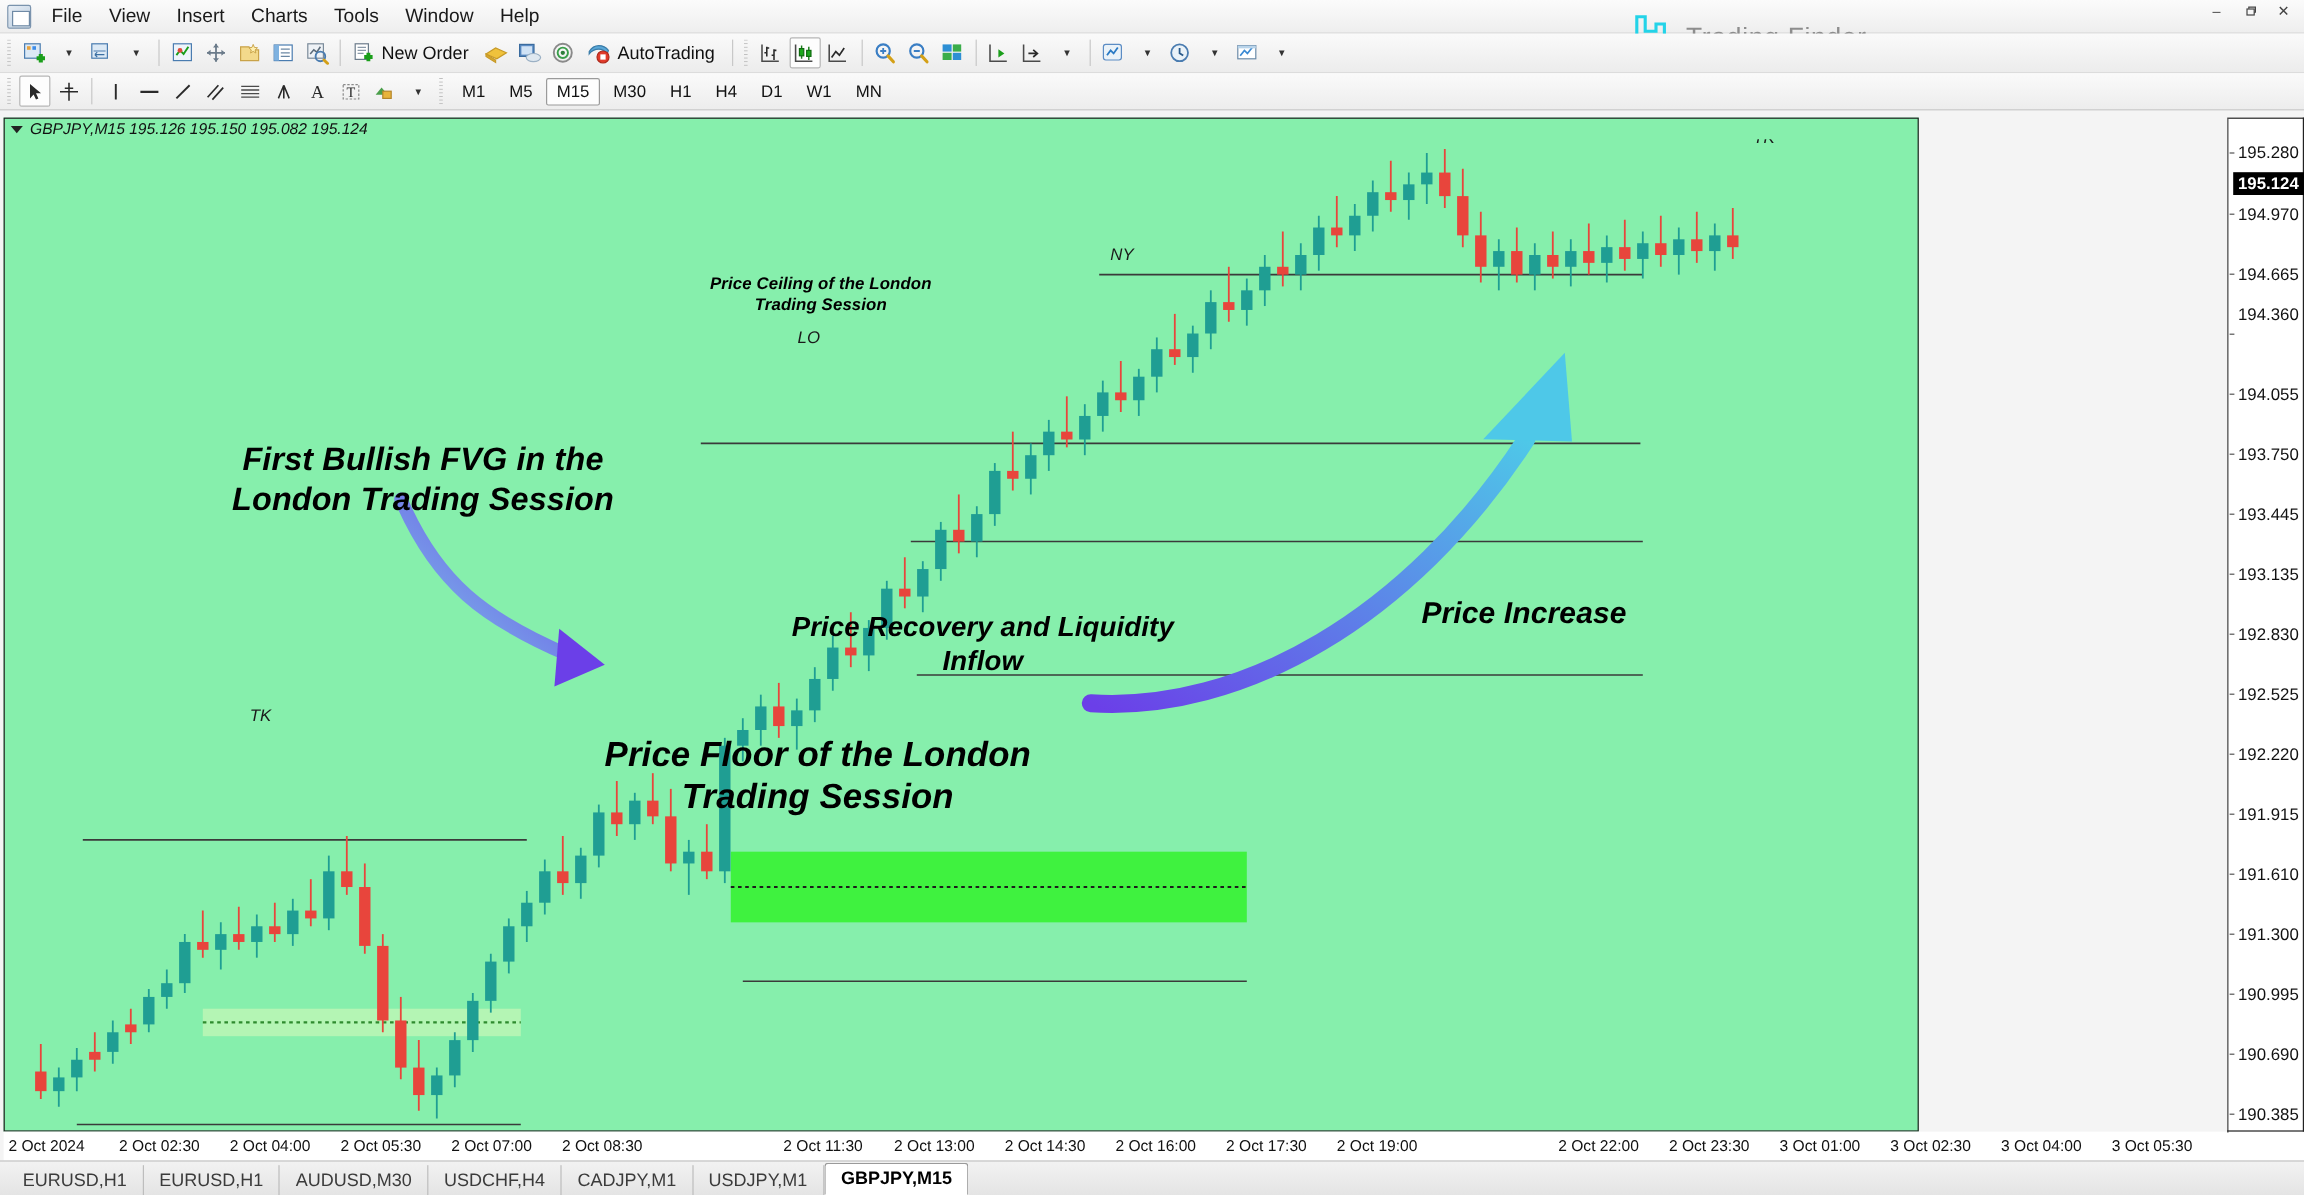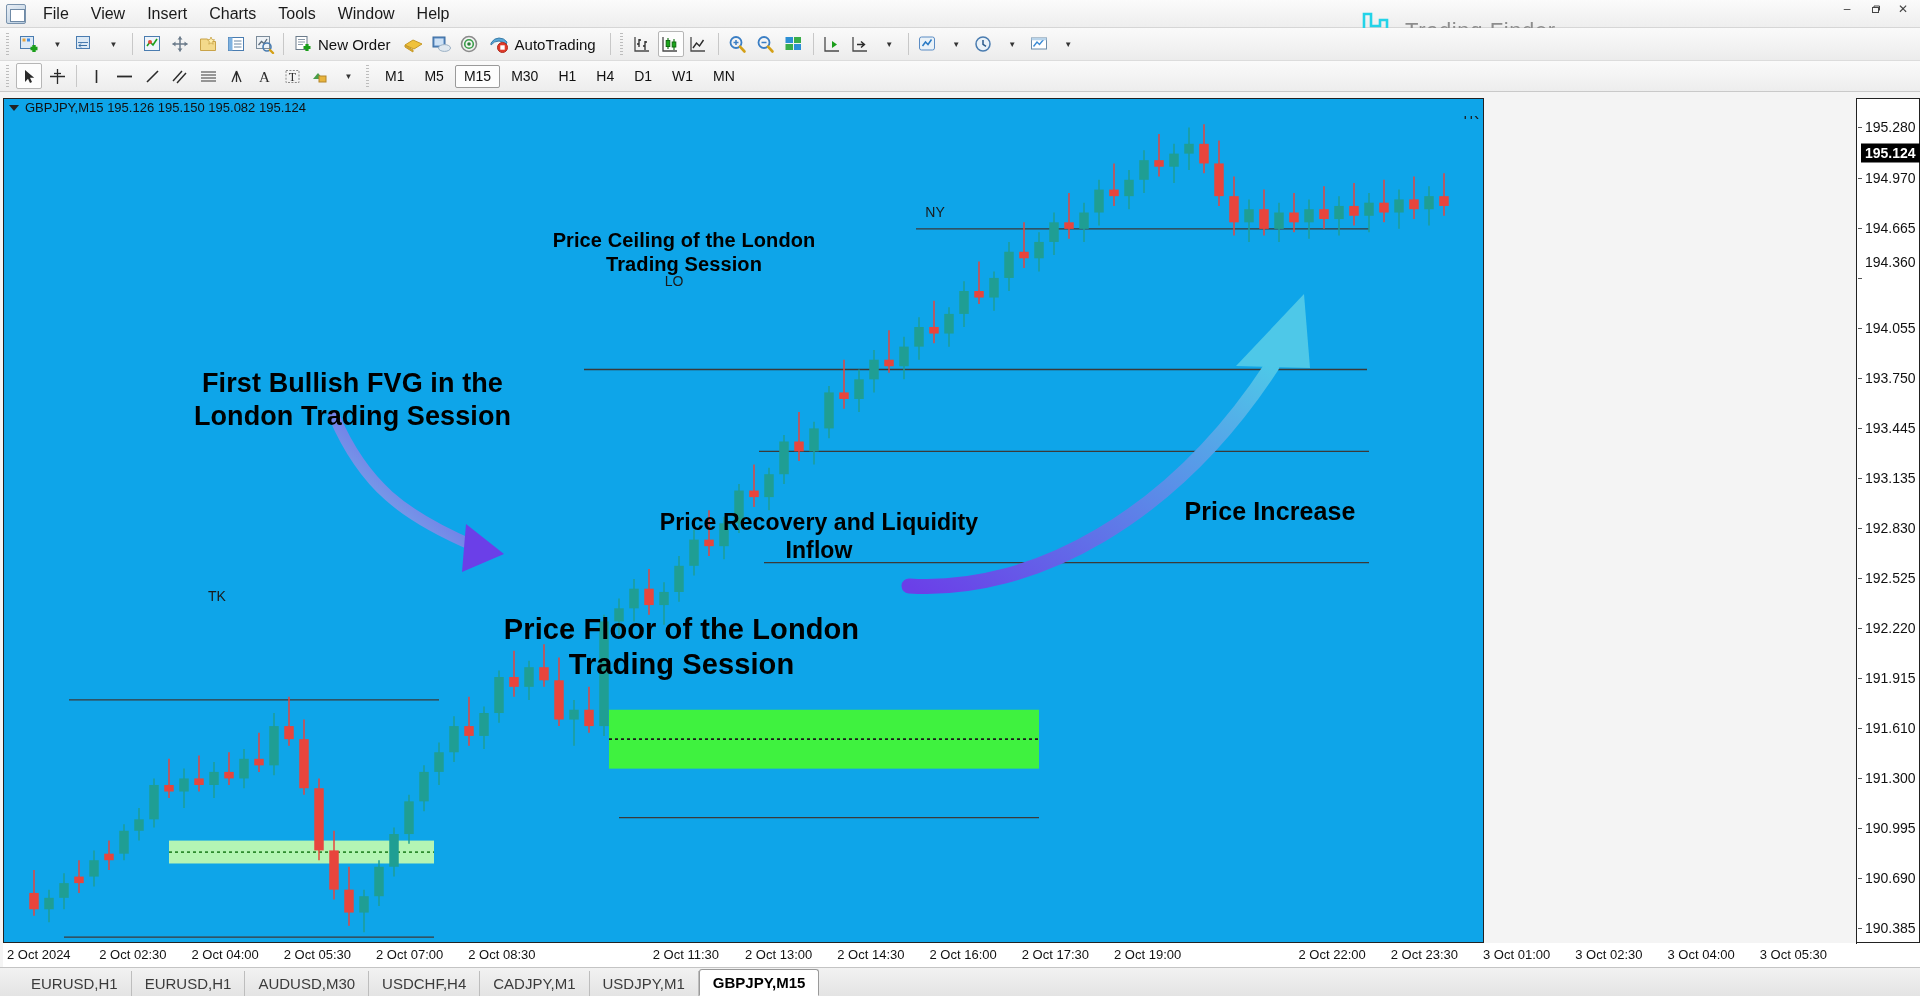--- a/index.html
+++ b/index.html
@@ -72,22 +72,22 @@
   }
   .tf {
     height: 23px; padding: 0 8px; display: flex; align-items: center; justify-content: center;
     font-size: 14px; color: #111; border: 1px solid transparent; border-radius: 2px;
     margin: 0 1px; flex: none;
   }
   .tf.active { background: #fdfdfd; border-color: #9a9a9a; }
 
   
   .chart-outer {
-    position: absolute; left: 3px; top: 98px; width: 1481px; height: 845px;
-    border: 1px solid #222; background: #0ea5e9;
+    position: absolute; left: 3px; top: 98px; width: 1596px; height: 845px;
+    border: 1px solid #222; background: #86efac; font-style: italic;
   }
   .chart-head {
     position: absolute; left: 0; top: 0; height: 17px; display: flex; align-items: center;
     gap: 6px; padding-left: 5px; font-size: 13px; color: #111; z-index: 6;
   }
   .tri { width: 0;height: 0;border-left:5px solid transparent;border-right:5px solid transparent;
          border-top:6px solid #222; }
 
   .plot {
     position: absolute; left: 0; top: 17px; right: 0; bottom: 0;
@@ -110,21 +110,21 @@
   .timescale {
     position: absolute; left: 3px; top: 943px; width: 1917px; height: 24px;
     background: #fff; font-size: 13px; color: #111;
   }
   .tlabel { position: absolute; top: 4px; white-space: nowrap; }
 
   
   .tabbar {
     position: absolute; left: 0; bottom: 0; width: 1920px; height: 29px;
     background: linear-gradient(to bottom,#f2f2f2,#e4e4e4);
-    border-top: 1px solid #c4c4c4; display: flex; align-items: flex-end; padding-left: 18px;
+    border-top: 1px solid #c4c4c4; display: flex; align-items: flex-end; padding-left: 6px;
   }
   .tab {
     height: 25px; padding: 0 13px; display: flex; align-items: center; font-size: 15px;
     color: #3b3b3b; border-right: 1px solid #bdbdbd; background: transparent;
   }
   .tab.active {
     background: #fff; color: #000; font-weight: 600; border: 1px solid #9a9a9a;
     border-bottom-color: #fff; border-radius: 3px 3px 0 0; height: 27px;
   }
   .sess-label {
@@ -707,21 +707,21 @@
           <path d="M 905 470 C 1030 478, 1170 400, 1268 250" stroke="url(#gBlue)" stroke-width="15" fill="none" stroke-linecap="round"></path>
           <path d="M 1232 250 L 1300 178 L 1306 252 Z" fill="#4ec8e8"></path>
         </svg>
 
       
       <div class="note" style="left:176px;top:251px;width:345px;font-size:27px;">
           <div>First Bullish FVG in the</div>
           <div>London Trading Session</div>
         </div>
 
-      <div class="note" style="left:532px;top:112px;width:296px;font-size:20px;">
+      <div class="note" style="left:532px;top:112px;width:296px;font-size:14px;">
           <div>Price Ceiling of the London</div>
           <div>Trading Session</div>
         </div>
 
       <div class="note" style="left:620px;top:392px;width:390px;font-size:23px;">
           <div>Price Recovery and Liquidity</div>
           <div>Inflow</div>
         </div>
 
       <div class="note" style="left:450px;top:496px;width:455px;font-size:29px;">

